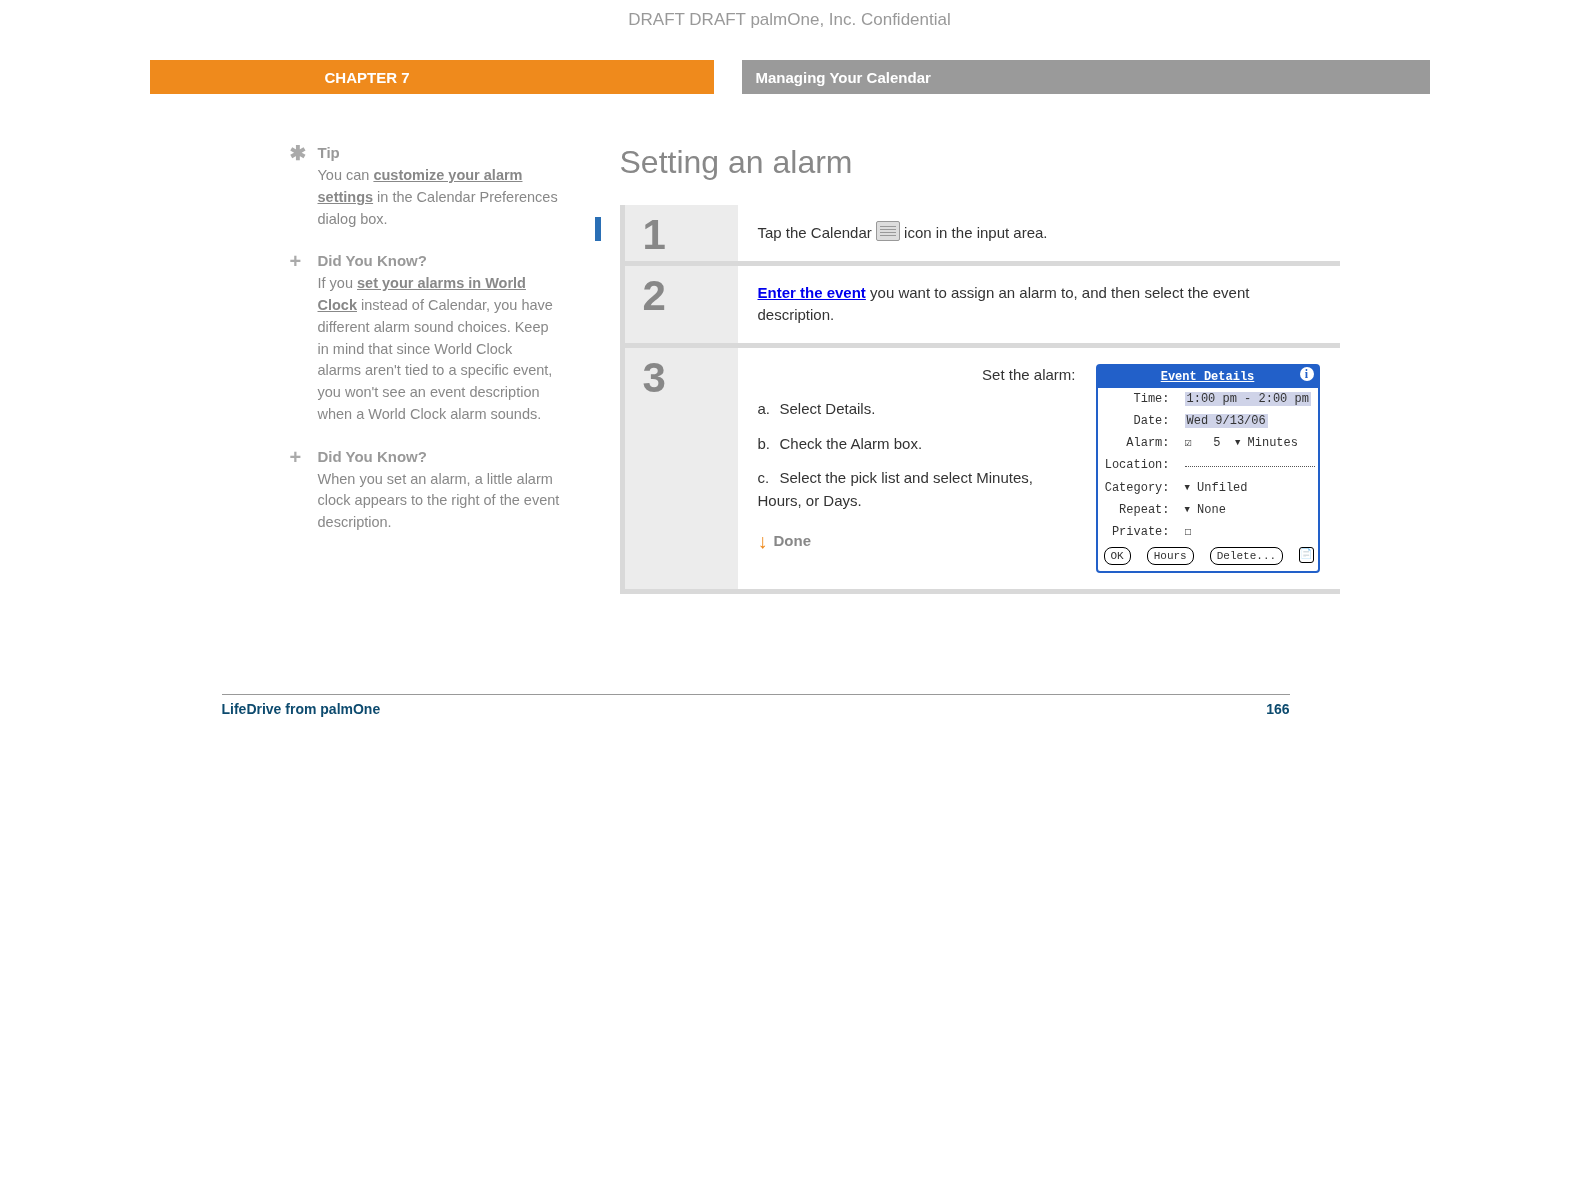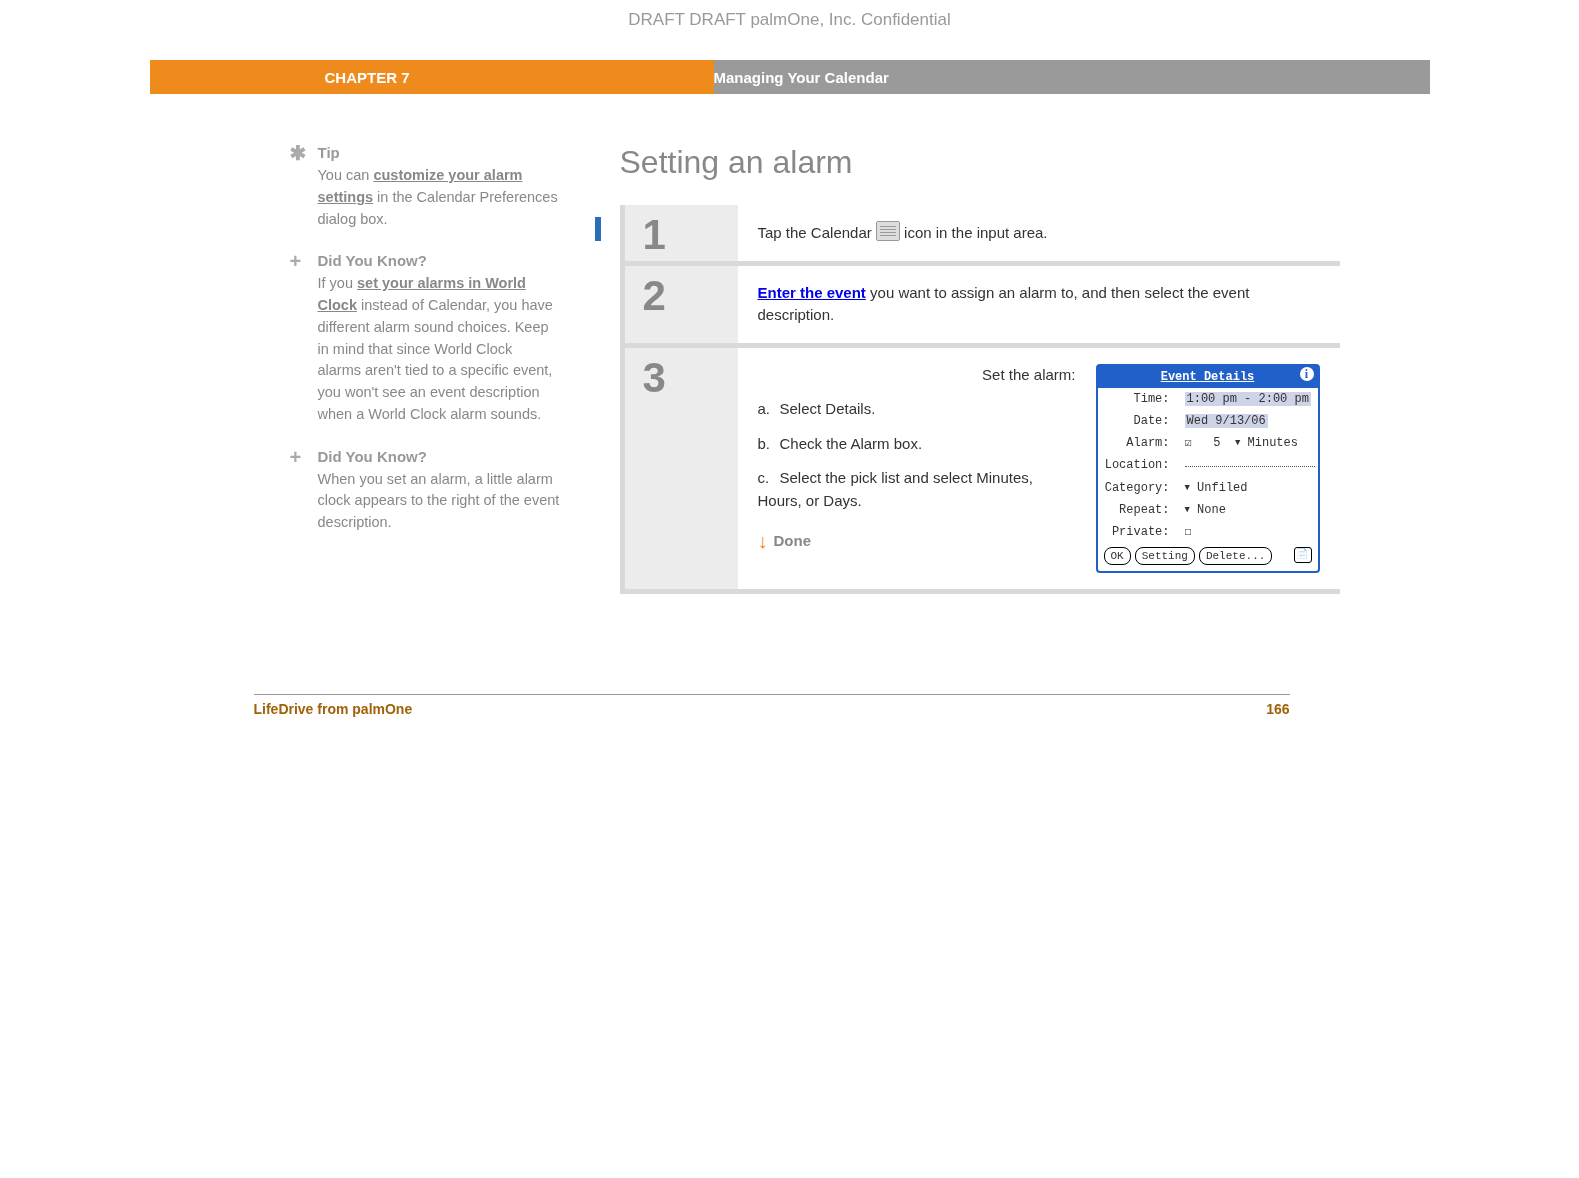--- a/index.html
+++ b/index.html
@@ -36,23 +36,25 @@
     box-sizing: border-box;
     color: #fff;
     font-weight: bold;
     font-size: 15px;
   }
   .banner-right {
     background: #9a9a9a;
     flex: 1;
     display: flex;
     align-items: center;
+    padding-left: 14px;
     color: #fff;
     font-weight: bold;
     font-size: 15px;
+    margin-left: 28px;
   }
   .content {
     display: flex;
     padding-left: 140px;
     padding-right: 90px;
   }
   
   .sidebar {
     width: 300px;
     flex-shrink: 0;
@@ -226,21 +228,21 @@
     height: 10px;
     border-bottom: 1px dotted #555;
     display: inline-block;
     width: 130px;
     vertical-align: 2px;
   }
   .tri { font-size: 9px; vertical-align: 1px; }
   .ed-buttons {
     padding: 4px 6px 2px 6px;
     display: flex;
-    gap: 4px;
+    gap: 16px;
   }
   .ed-btn {
     border: 1px solid #000;
     border-radius: 8px;
     padding: 0 6px;
     font-size: 11px;
     background: #fff;
   }
   .ed-note {
     border: 1px solid #000;
@@ -248,26 +250,26 @@
     width: 16px;
     height: 14px;
     font-size: 10px;
     text-align: center;
     line-height: 13px;
     margin-left: auto;
     color: #cc8800;
   }
   
   .footer {
-    margin: 100px 140px 0 104px;
+    margin: 100px 140px 0 72px;
     border-top: 1px solid #999;
     display: flex;
     justify-content: space-between;
     padding-top: 6px;
-    color: #a16207;
+    color: #0c4a6e;
     font-weight: bold;
     font-size: 14px;
   }
 </style>
 </head>
 <body>
 
 <div class="page">
 
   <div class="draft-header">DRAFT DRAFT palmOne, Inc.  Confidential</div>
@@ -381,21 +383,21 @@
               <div class="ed-row">
                 <span class="ed-label">Repeat:</span>
                 <span class="ed-val"><span class="tri">▼</span> <span>None</span></span>
               </div>
               <div class="ed-row">
                 <span class="ed-label">Private:</span>
                 <span class="ed-val"><span>☐</span></span>
               </div>
               <div class="ed-buttons">
                 <span class="ed-btn">OK</span>
-                <span class="ed-btn">Setting</span>
+                <span class="ed-btn">Hours</span>
                 <span class="ed-btn">Delete...</span>
                 <span class="ed-note">📄</span>
               </div>
             </div>
 
           </div>
         </div>
 
       </div>
     </div>

